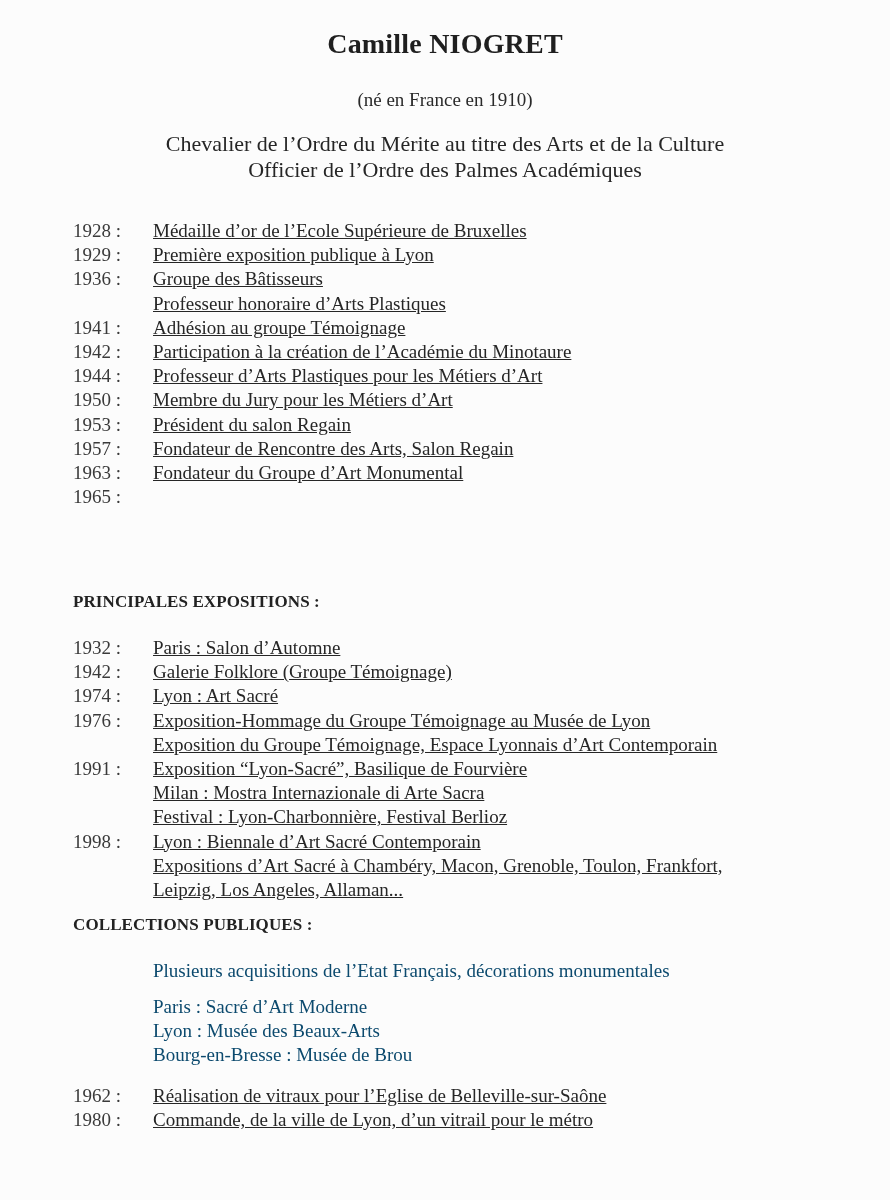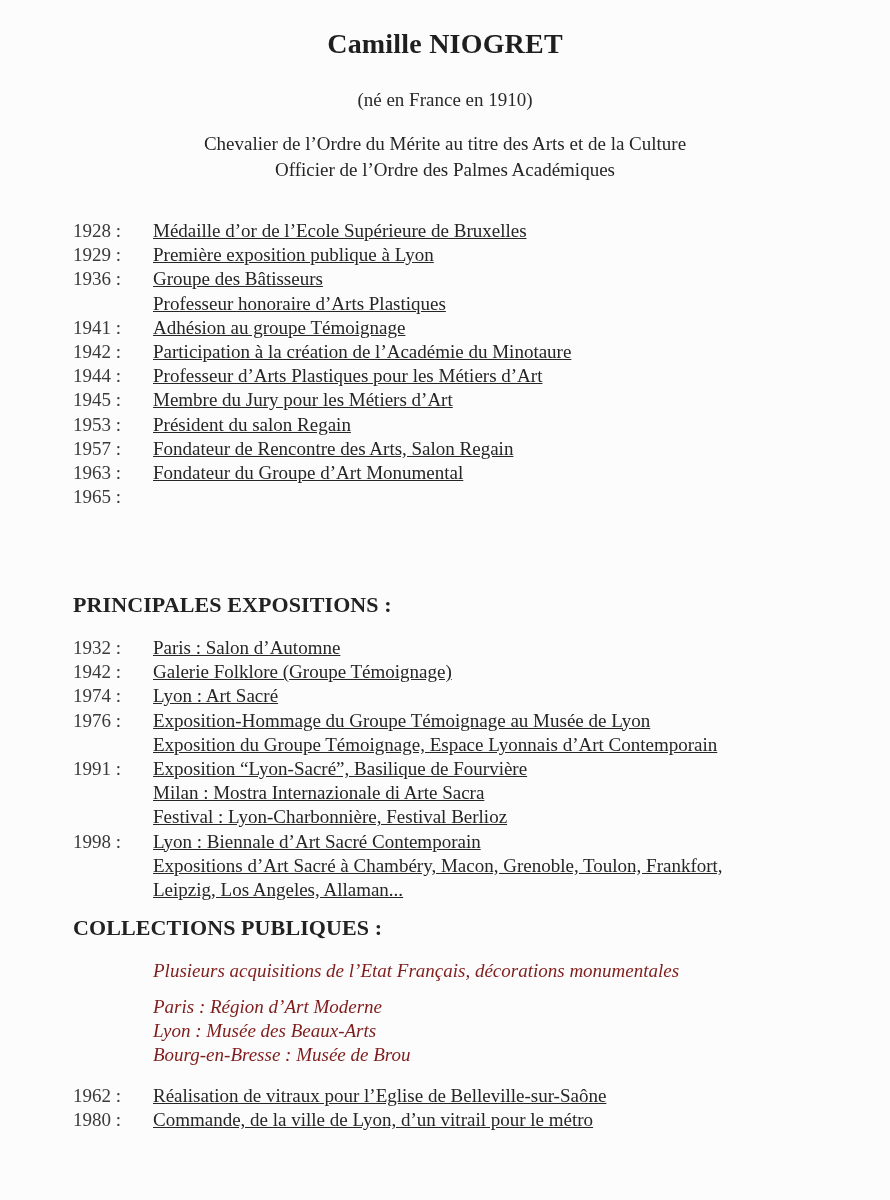--- a/index.html
+++ b/index.html
@@ -40,21 +40,21 @@
     font-size: 19px;
     color: #2a2a2a;
     margin-top: 11px;
   }
   .honors {
     position: absolute;
     top: 131px;
     left: 0;
     width: 890px;
     text-align: center;
-    font-size: 19px;
+    font-size: 22px;
     line-height: 26px;
     color: #262626;
   }
   .block {
     position: absolute;
     left: 73px;
     width: 780px;
     font-size: 19px;
     line-height: 24.2px;
     color: #262626;
@@ -70,33 +70,32 @@
   .lines {
     flex: 1;
   }
   .lines div {
     white-space: nowrap;
     text-decoration: underline;
   }
   .section-header {
     position: absolute;
     left: 73px;
-    font-size: 22px;
+    font-size: 17px;
     font-weight: bold;
     color: #222;
     letter-spacing: 0.1px;
   }
   .coll-block {
     position: absolute;
     left: 153px;
     font-size: 19px;
     line-height: 24.2px;
-    color: #7f1d1d;
+    color: #0c4a6e;
     white-space: nowrap;
-    font-style: italic;
   }
 </style>
 </head>
 <body>
 
 <div class="page">
 
   <div class="title">Camille NIOGRET</div>
   <div class="subtitle">(né en France en 1910)</div>
 
@@ -137,21 +136,21 @@
           <div>Participation à la création de l’Académie du Minotaure</div>
         </div>
     </div>
     <div class="row">
       <span class="year">1944 :</span>
       <div class="lines">
           <div>Professeur d’Arts Plastiques pour les Métiers d’Art</div>
         </div>
     </div>
     <div class="row">
-      <span class="year">1945 :</span>
+      <span class="year">1950 :</span>
       <div class="lines">
           <div>Membre du Jury pour les Métiers d’Art</div>
         </div>
     </div>
     <div class="row">
       <span class="year">1953 :</span>
       <div class="lines">
           <div>Président du salon Regain</div>
         </div>
     </div>
@@ -216,21 +215,21 @@
         <div>Leipzig, Los Angeles, Allaman...</div>
       </div>
     </div>
   </div>
 
   <div class="section-header" style="top:915px;">COLLECTIONS PUBLIQUES :</div>
 
   <div class="coll-block" style="top:959px;">Plusieurs acquisitions de l’Etat Français, décorations monumentales</div>
 
   <div class="coll-block" style="top:995px;">
-    <div>Paris : Région d’Art Moderne</div>
+    <div>Paris : Sacré d’Art Moderne</div>
     <div>Lyon : Musée des Beaux-Arts</div>
     <div>Bourg-en-Bresse : Musée de Brou</div>
   </div>
 
   <div class="block" style="top:1084px;">
     <div class="row">
       <span class="year">1962 :</span>
       <div class="lines">
           <div>Réalisation de vitraux pour l’Eglise de Belleville-sur-Saône</div>
         </div>

